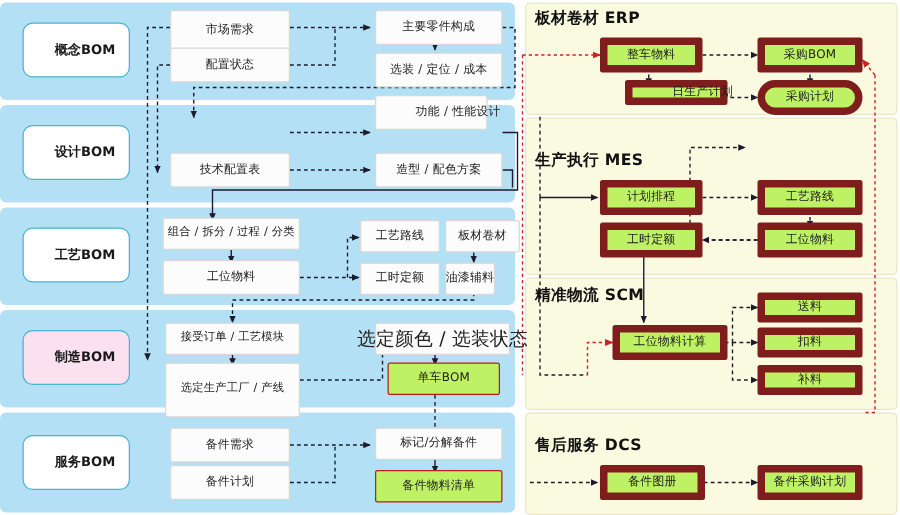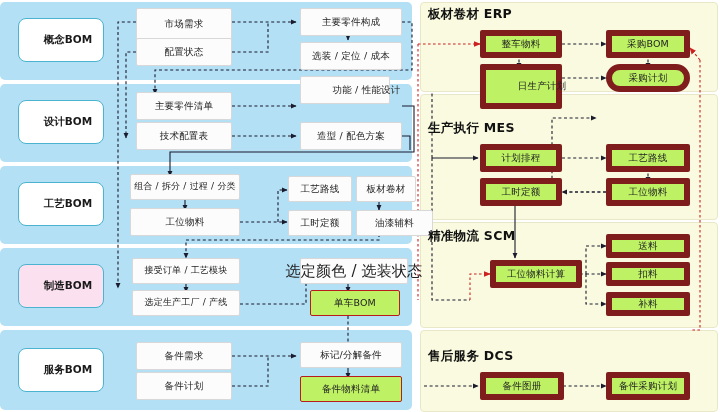--- a/index.html
+++ b/index.html
@@ -132,50 +132,49 @@
   <div class="bom" style="left:18px;top:100px;width:86px;height:44px;">设计BOM</div>
   <div class="bom" style="left:18px;top:182px;width:86px;height:44px;">工艺BOM</div>
   <div class="bom pink" style="left:18px;top:264px;width:86px;height:44px;">制造BOM</div>
   <div class="bom" style="left:18px;top:348px;width:86px;height:44px;">服务BOM</div>
 
   <div class="node" style="left:136px;top:8px;width:96px;height:32px;">市场需求</div>
   <div class="node" style="left:136px;top:38px;width:96px;height:28px;">配置状态</div>
   <div class="node" style="left:300px;top:8px;width:102px;height:28px;">主要零件构成</div>
   <div class="node" style="left:300px;top:42px;width:102px;height:28px;">选装 / 定位 / 成本</div>
 
-  <div class="node" style="left:136px;top:92px;width:96px;height:28px;">主要零件清单</div>
   <div class="node" style="left:136px;top:122px;width:96px;height:28px;">技术配置表</div>
   <div class="node" style="left:300px;top:76px;width:90px;height:28px;padding-left:43px;">功能 / 性能设计</div>
   <div class="node" style="left:300px;top:122px;width:102px;height:28px;">造型 / 配色方案</div>
 
   <div class="node" style="left:130px;top:174px;width:110px;height:26px;font-size:9px;">组合 / 拆分 / 过程 / 分类</div>
   <div class="node" style="left:130px;top:208px;width:110px;height:28px;">工位物料</div>
   <div class="node" style="left:288px;top:176px;width:64px;height:26px;">工艺路线</div>
   <div class="node" style="left:288px;top:210px;width:64px;height:26px;">工时定额</div>
   <div class="node" style="left:356px;top:176px;width:60px;height:26px;">板材卷材</div>
-  <div class="node" style="left:356px;top:210px;width:77px;height:26px;">油漆辅料</div>
+  <div class="node" style="left:356px;top:210px;width:40px;height:26px;">油漆辅料</div>
 
   <div class="node" style="left:132px;top:258px;width:108px;height:26px;font-size:9px;">接受订单 / 工艺模块</div>
-  <div class="node" style="left:132px;top:290px;width:108px;height:26px;font-size:9px;">选定生产工厂 / 产线</div>
+  <div class="node" style="left:132px;top:290px;width:108px;height:44px;font-size:9px;">选定生产工厂 / 产线</div>
   <div class="node" style="left:300px;top:258px;width:108px;height:26px;font-size:15px;">选定颜色 / 选装状态</div>
   <div class="node hl" style="left:310px;top:290px;width:90px;height:26px;">单车BOM</div>
 
   <div class="node" style="left:136px;top:342px;width:96px;height:28px;">备件需求</div>
   <div class="node" style="left:136px;top:372px;width:96px;height:28px;">备件计划</div>
   <div class="node" style="left:300px;top:342px;width:102px;height:26px;">标记/分解备件</div>
   <div class="node hl" style="left:300px;top:376px;width:102px;height:26px;">备件物料清单</div>
 
   <div class="sectitle" style="left:428px;top:6px;">板材卷材 ERP</div>
   <div class="sectitle" style="left:428px;top:120px;">生产执行 MES</div>
   <div class="sectitle" style="left:428px;top:228px;">精准物流  SCM</div>
   <div class="sectitle" style="left:428px;top:348px;">售后服务  DCS</div>
 
   <div class="node ynode" style="left:480px;top:30px;width:82px;height:28px;">整车物料</div>
   <div class="node ynode" style="left:606px;top:30px;width:84px;height:28px;">采购BOM</div>
-  <div class="node ynode" style="left:480px;top:64px;width:82px;height:45px;padding-left:42px;">日生产计划</div>
+  <div class="node ynode" style="left:500px;top:64px;width:82px;height:20px;padding-left:42px;">日生产计划</div>
   <div class="node ynode" style="left:606px;top:64px;width:84px;height:28px;border-radius:14px;">采购计划</div>
 
   <div class="node ynode" style="left:480px;top:144px;width:82px;height:28px;">计划排程</div>
   <div class="node ynode" style="left:606px;top:144px;width:84px;height:28px;">工艺路线</div>
   <div class="node ynode" style="left:480px;top:178px;width:82px;height:28px;">工时定额</div>
   <div class="node ynode" style="left:606px;top:178px;width:84px;height:28px;">工位物料</div>
 
   <div class="node ynode" style="left:490px;top:260px;width:92px;height:28px;">工位物料计算</div>
   <div class="node ynode" style="left:606px;top:234px;width:84px;height:24px;">送料</div>
   <div class="node ynode" style="left:606px;top:262px;width:84px;height:24px;">扣料</div>

